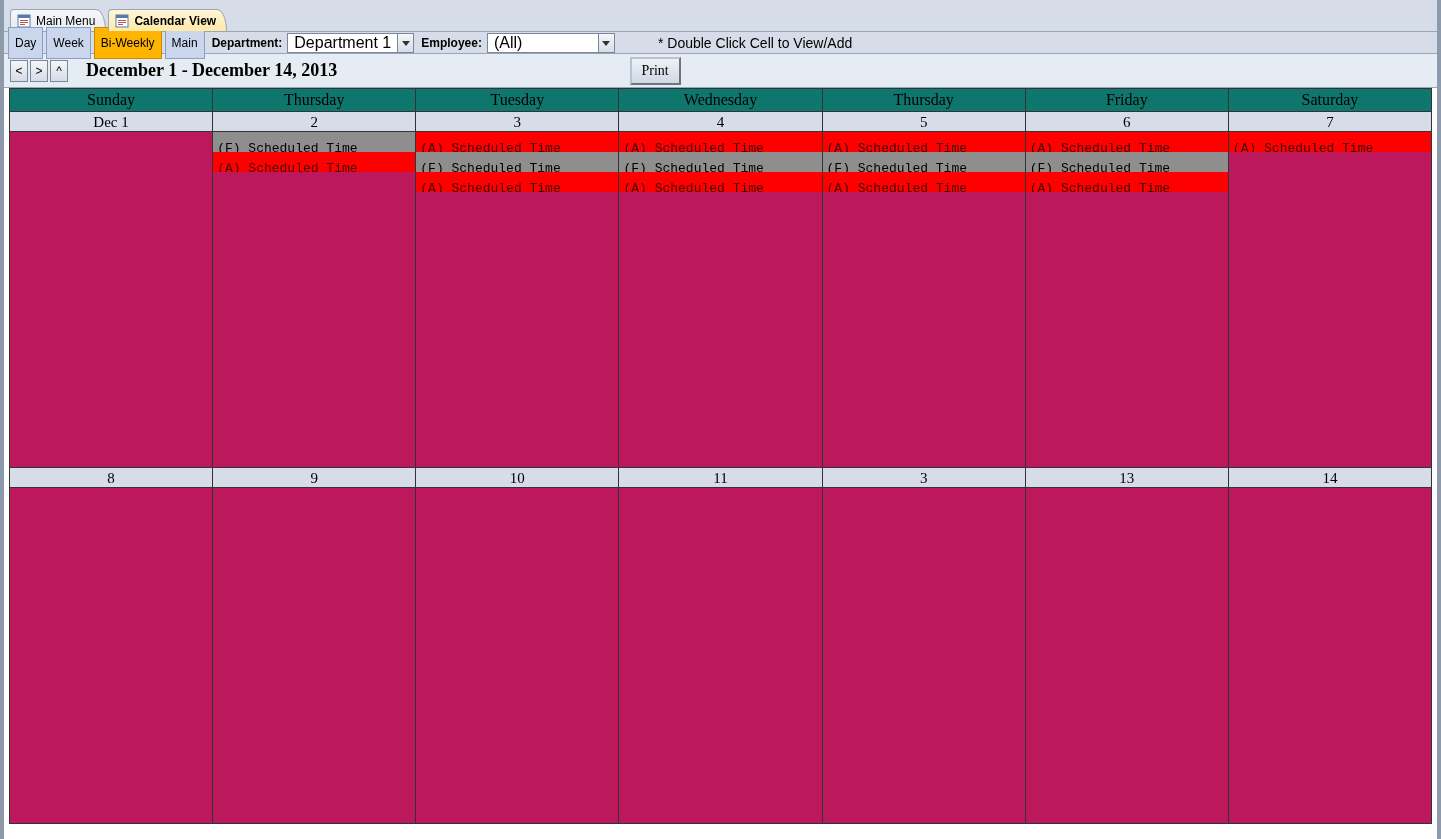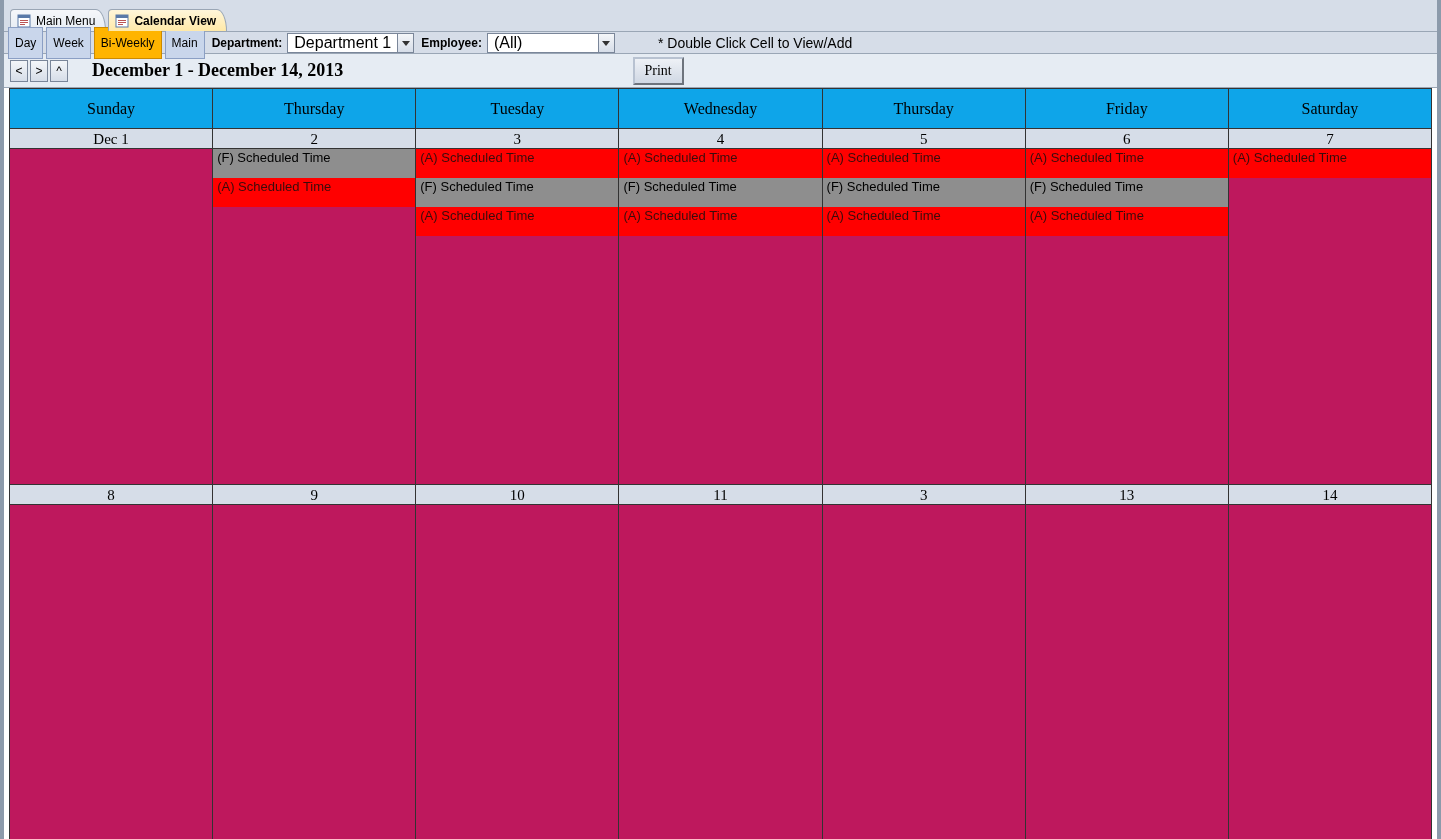--- a/index.html
+++ b/index.html
@@ -125,21 +125,21 @@
     border: 1px solid #7a8699;
     background: linear-gradient(#f4f6f9,#d6dde8);
     font-size: 12px;
     display: flex; align-items:center; justify-content:center;
     cursor: pointer;
   }
   .range-title {
     font-family: "Times New Roman", serif;
     font-size: 18px;
     font-weight: bold;
-    margin-left: 22px;
+    margin-left: 16px;
     flex: 0 0 auto;
   }
   .printwrap { margin-left: auto; margin-right: auto; position: relative; left: -230px;}
   .printbtn {
     height: 28px;
     padding: 0 10px;
     border: 2px outset #b8c2d1;
     background: linear-gradient(#eef1f6,#d0d8e4);
     font-family: "Times New Roman", serif;
     font-size: 14px;
@@ -150,23 +150,23 @@
   .cal {
     border-collapse: collapse;
     width: calc(100% - 10px);
     margin: 0 5px;
     table-layout: fixed;
   }
   .cal th {
     font-family: "Times New Roman", serif;
     font-size: 16px;
     font-weight: normal;
-    background: #0ea5e9;
+    background: #0f766e;
     border: 1px solid #333;
-    height: 40px;
+    height: 23px;
     padding: 0;
   }
   .datecell {
     border: 1px solid #333;
     vertical-align: top;
     padding: 0;
     background: #be185d;
   }
   .datehdr {
     background: #d6dde8;
@@ -177,24 +177,24 @@
     height: 20px; line-height: 20px;
   }
   .cellbody {
     min-height: 0;
     height: 100%;
   }
   .row1 .datecell .cellbody { height: 335px; }
   .row2 .datecell .cellbody { height: 335px; }
 
   .event {
-    font-family: Liberation Sans, sans-serif;
+    font-family: Liberation Mono, monospace;
     font-size: 13px;
-    height: 29px; line-height: 17px;
-    padding: 0 4px;
+    height: 20px; line-height: 17px;
+    padding: 8px 4px;
     overflow: hidden;
     white-space: nowrap;
     cursor: pointer;
   }
   .event.gray { background: #8e8e8e; color: #000; }
   .event.red  { background: #ff0000; color: #3a0c0c; }
 
 </style>
 </head>
 <body>

